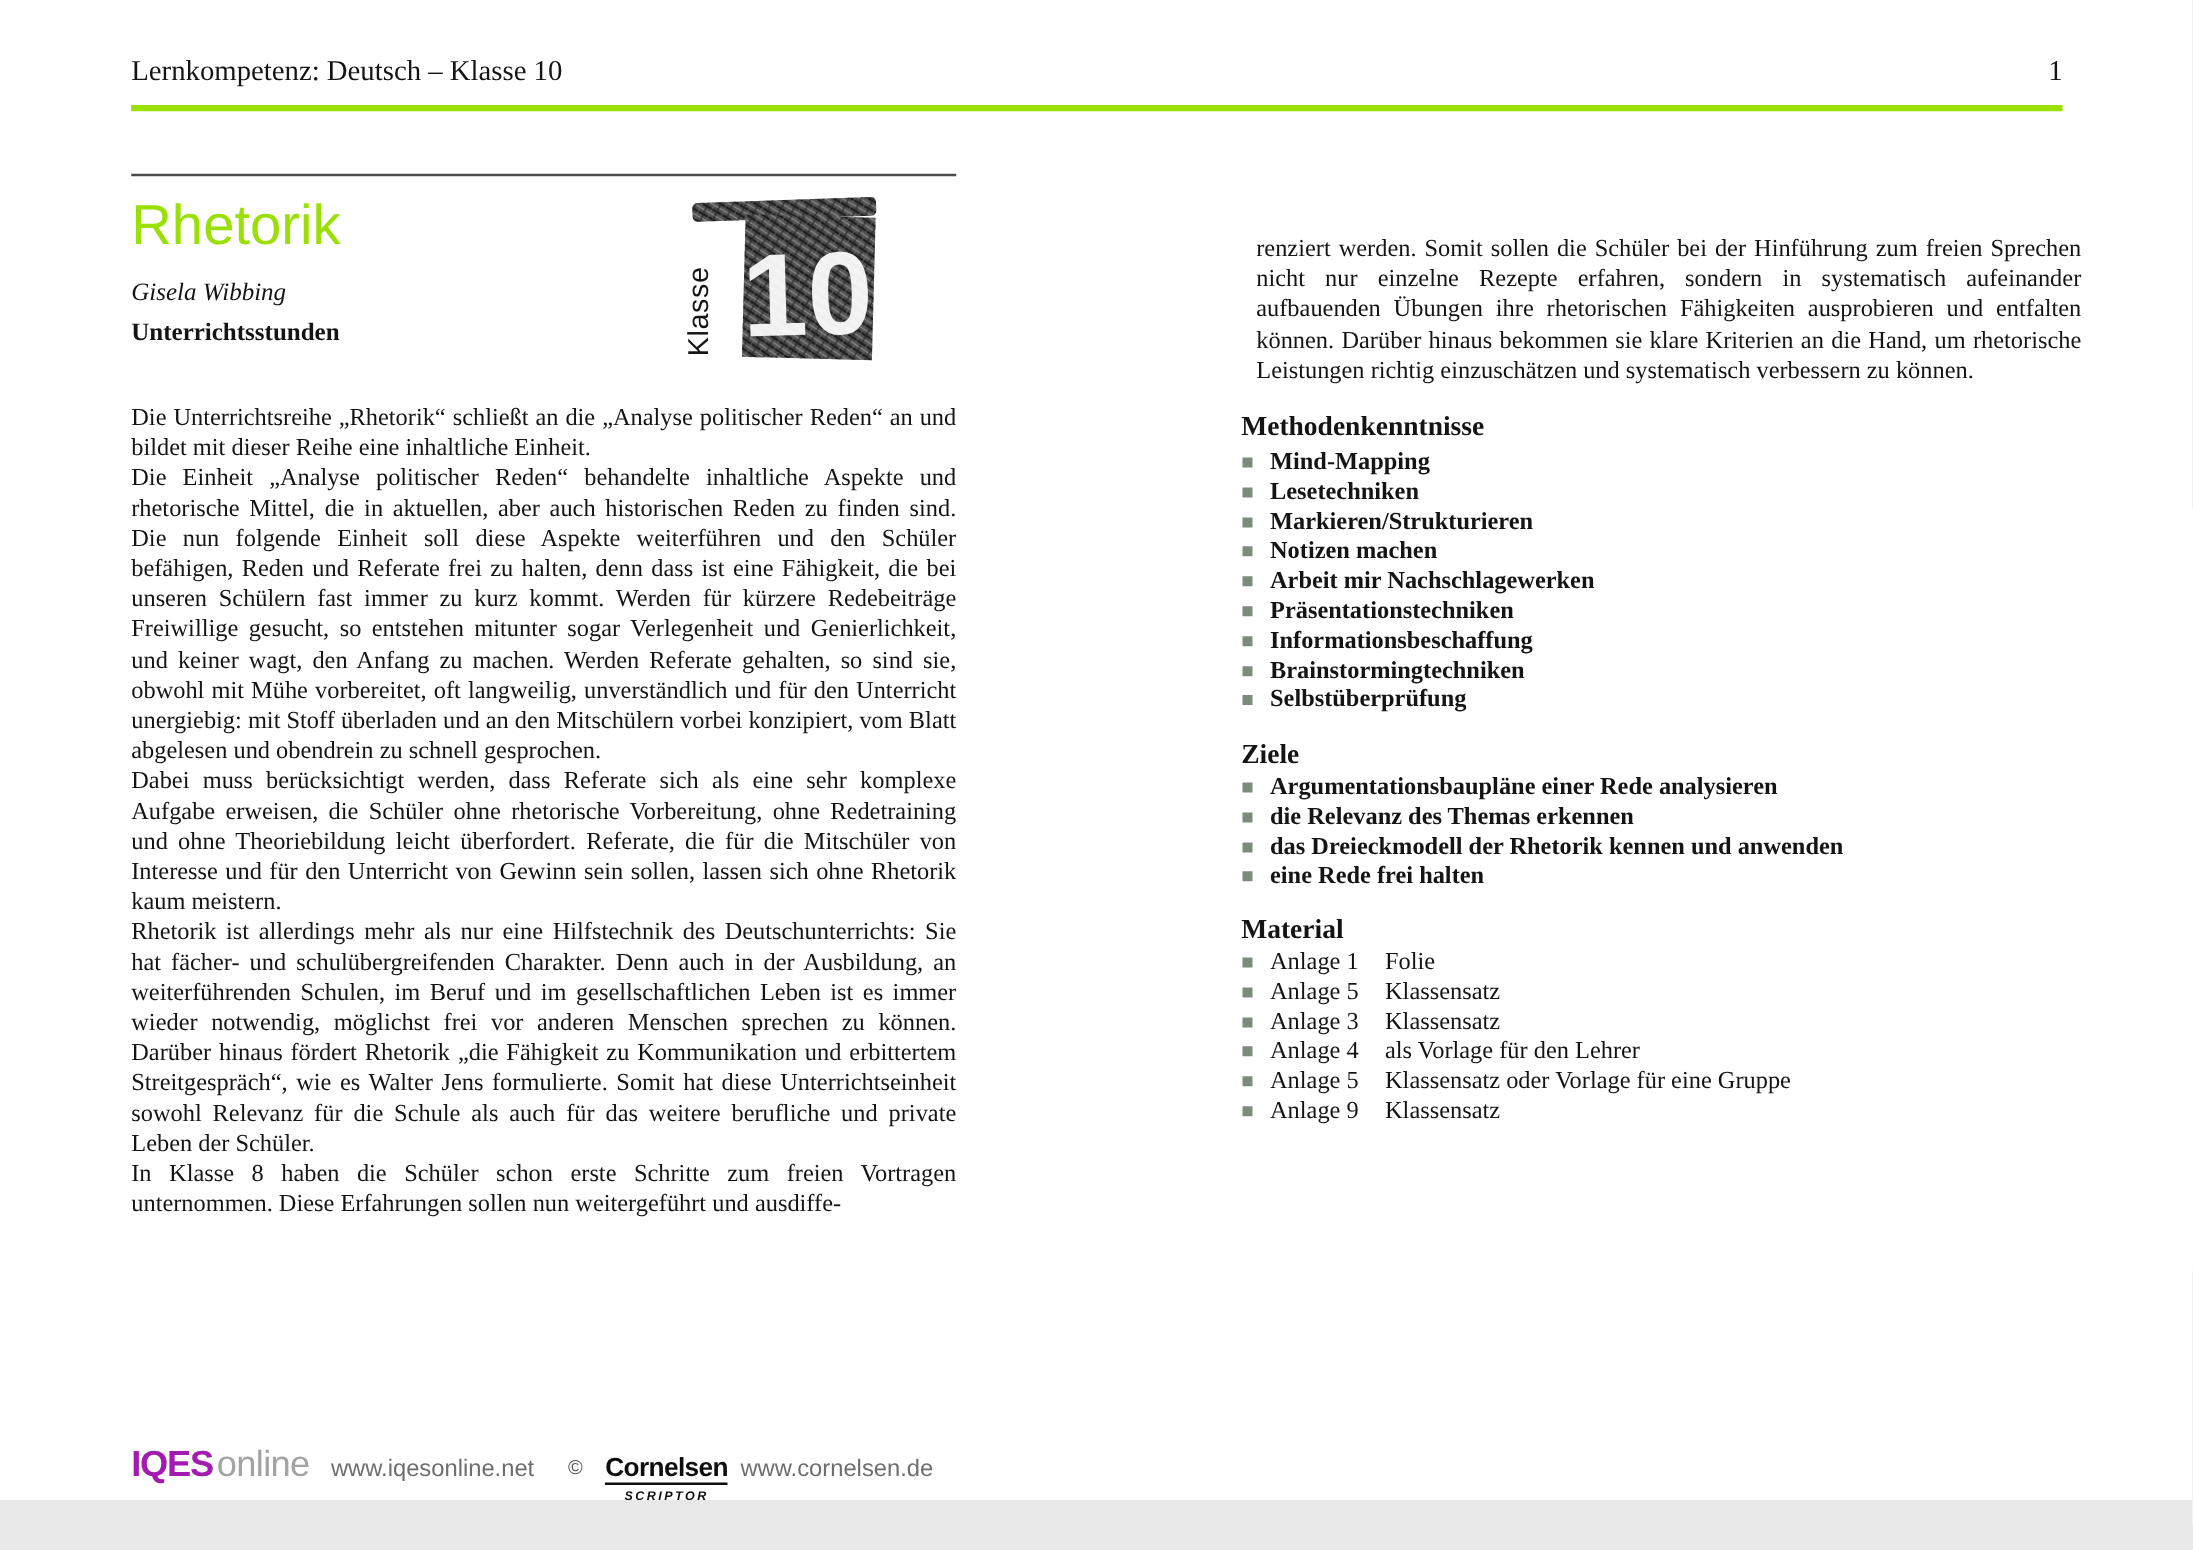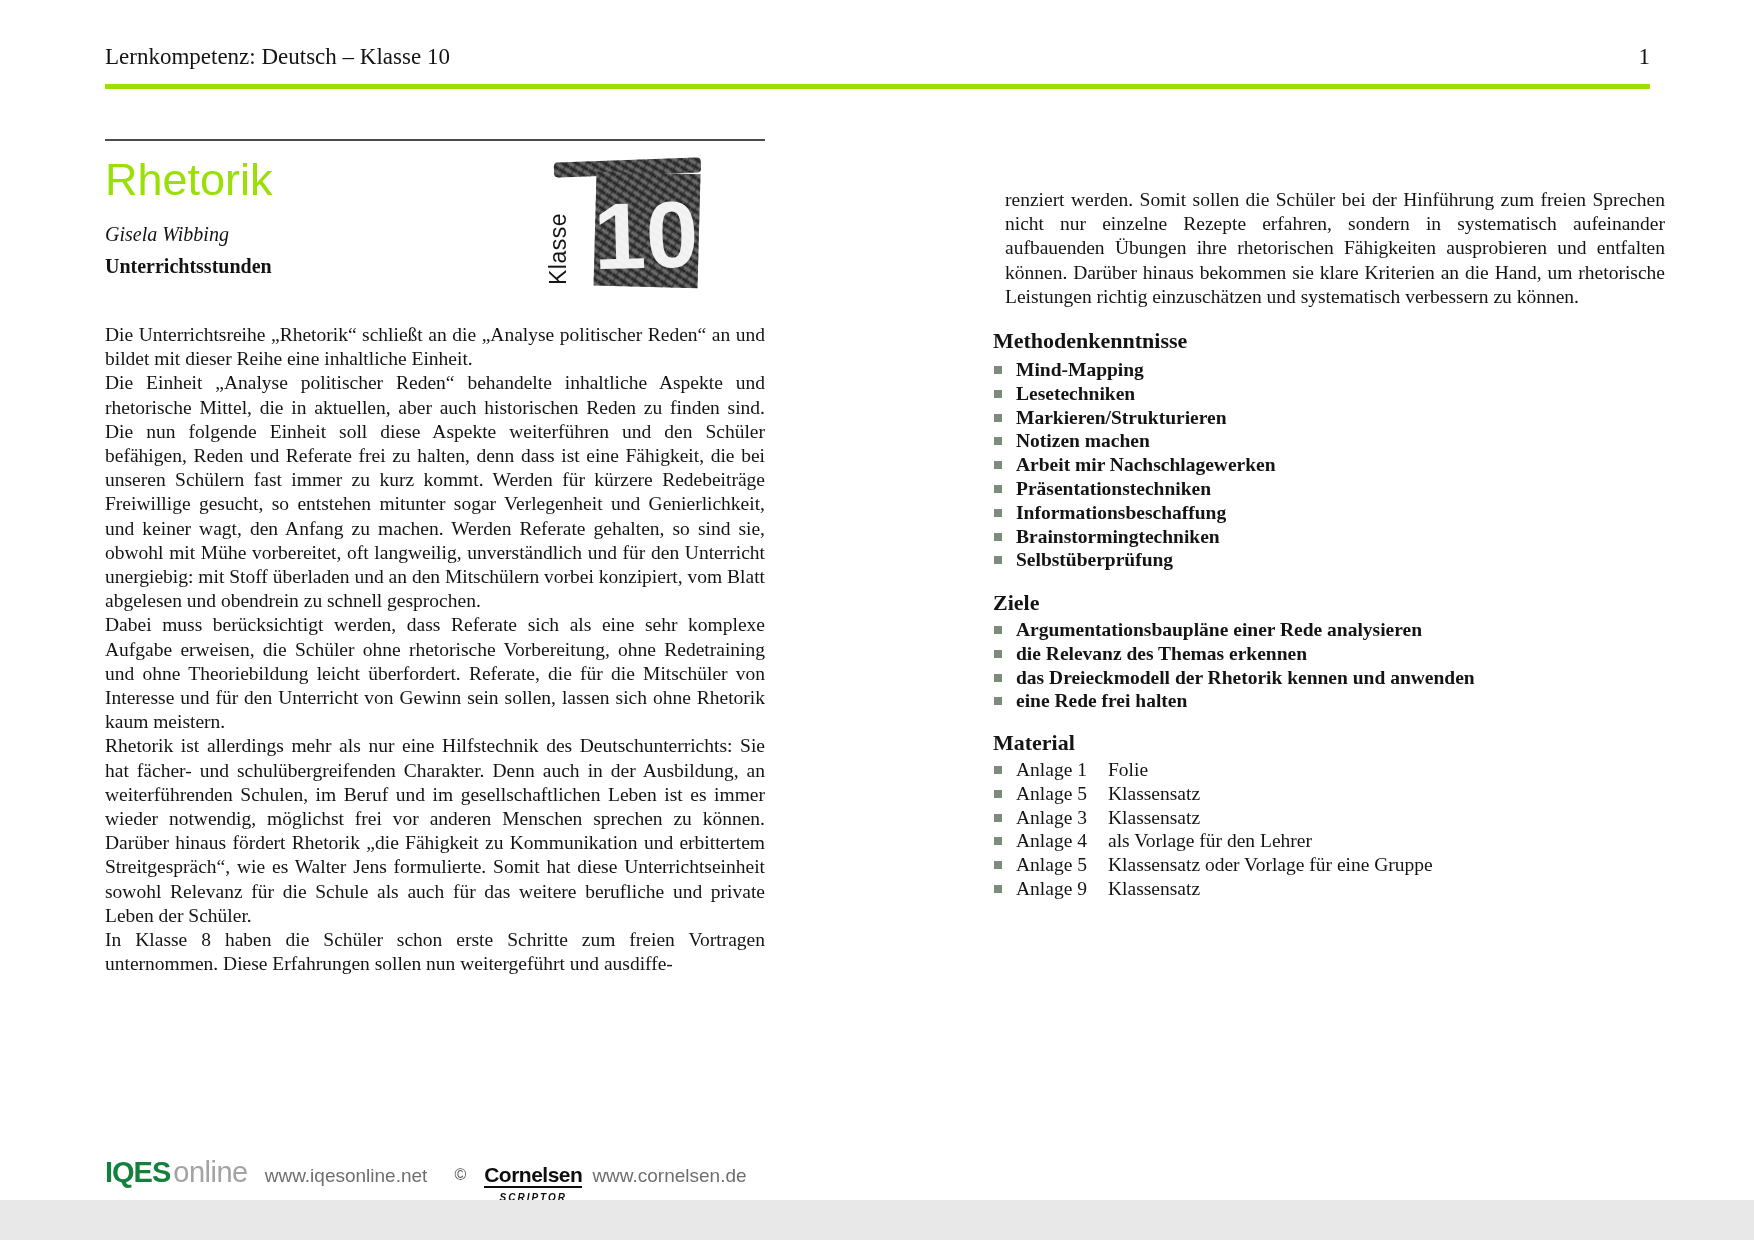--- a/index.html
+++ b/index.html
@@ -47,21 +47,21 @@
   .blist li{display:flex;align-items:flex-start;line-height:23.8px;font-weight:bold;}
   .sq{width:8px;height:8px;background:var(--bullet);margin:8px 14px 0 1px;flex:none;}
   .mlist{position:absolute;left:0;top:758px;font-size:19.5px;}
   .mrow{display:flex;line-height:23.8px;}
   .mlabel{width:92px;}
   .mvalue{flex:1;}
 
   
   .footer{position:absolute;left:105px;top:1156px;display:flex;align-items:baseline;
           font-family:"Liberation Sans",sans-serif;white-space:nowrap;}
-  .iqes-bold{font-size:29px;font-weight:bold;color:#15803d;letter-spacing:-1px;}
+  .iqes-bold{font-size:29px;font-weight:bold;color:#a21caf;letter-spacing:-1px;}
   .iqes-light{font-size:29px;color:#a3a3a3;margin-left:3px;letter-spacing:-.5px;}
   .f-url{font-size:19px;color:#6e6e6e;margin-left:17px;}
   .f-copy{font-size:16px;color:#555;margin-left:27px;position:relative;top:-2px;}
   .cornelsen{margin-left:18px;text-align:center;line-height:1;}
   .cor-name{display:block;font-weight:800;font-size:21px;color:#0e0e0e;
             border-bottom:2.5px solid #0e0e0e;padding-bottom:1px;letter-spacing:-.5px;}
   .cor-sub{display:inline-block;font-size:10px;font-style:italic;font-weight:bold;letter-spacing:2px;
            color:#0e0e0e;border-bottom:2px solid #0e0e0e;padding:1px 3px;}
   .f-url2{margin-left:10px;}
 </style>

